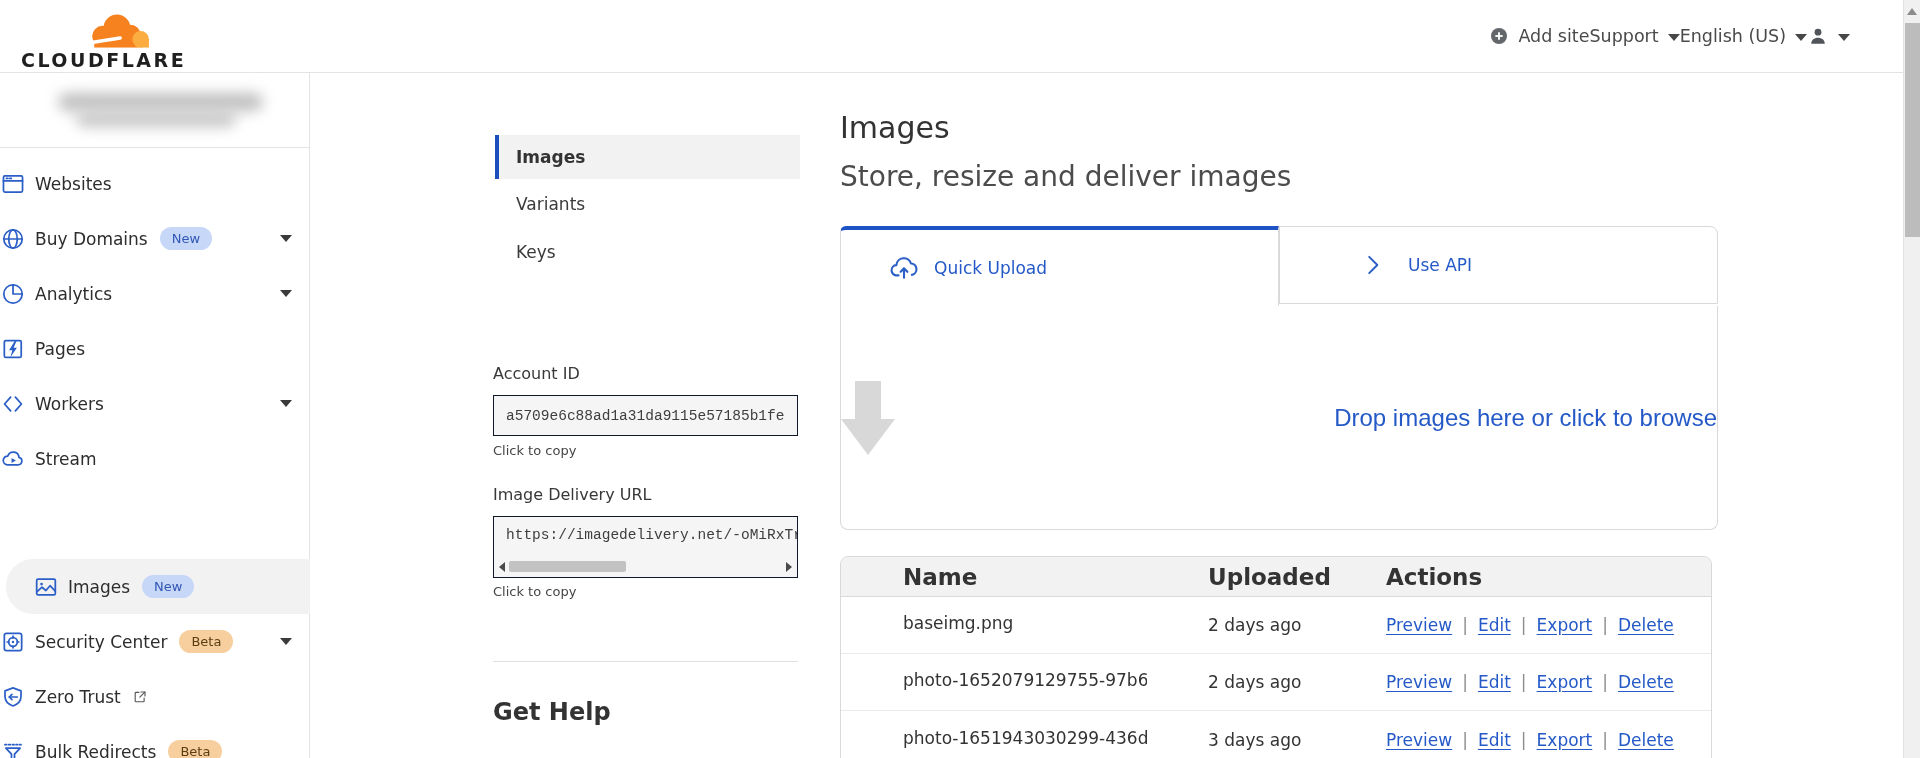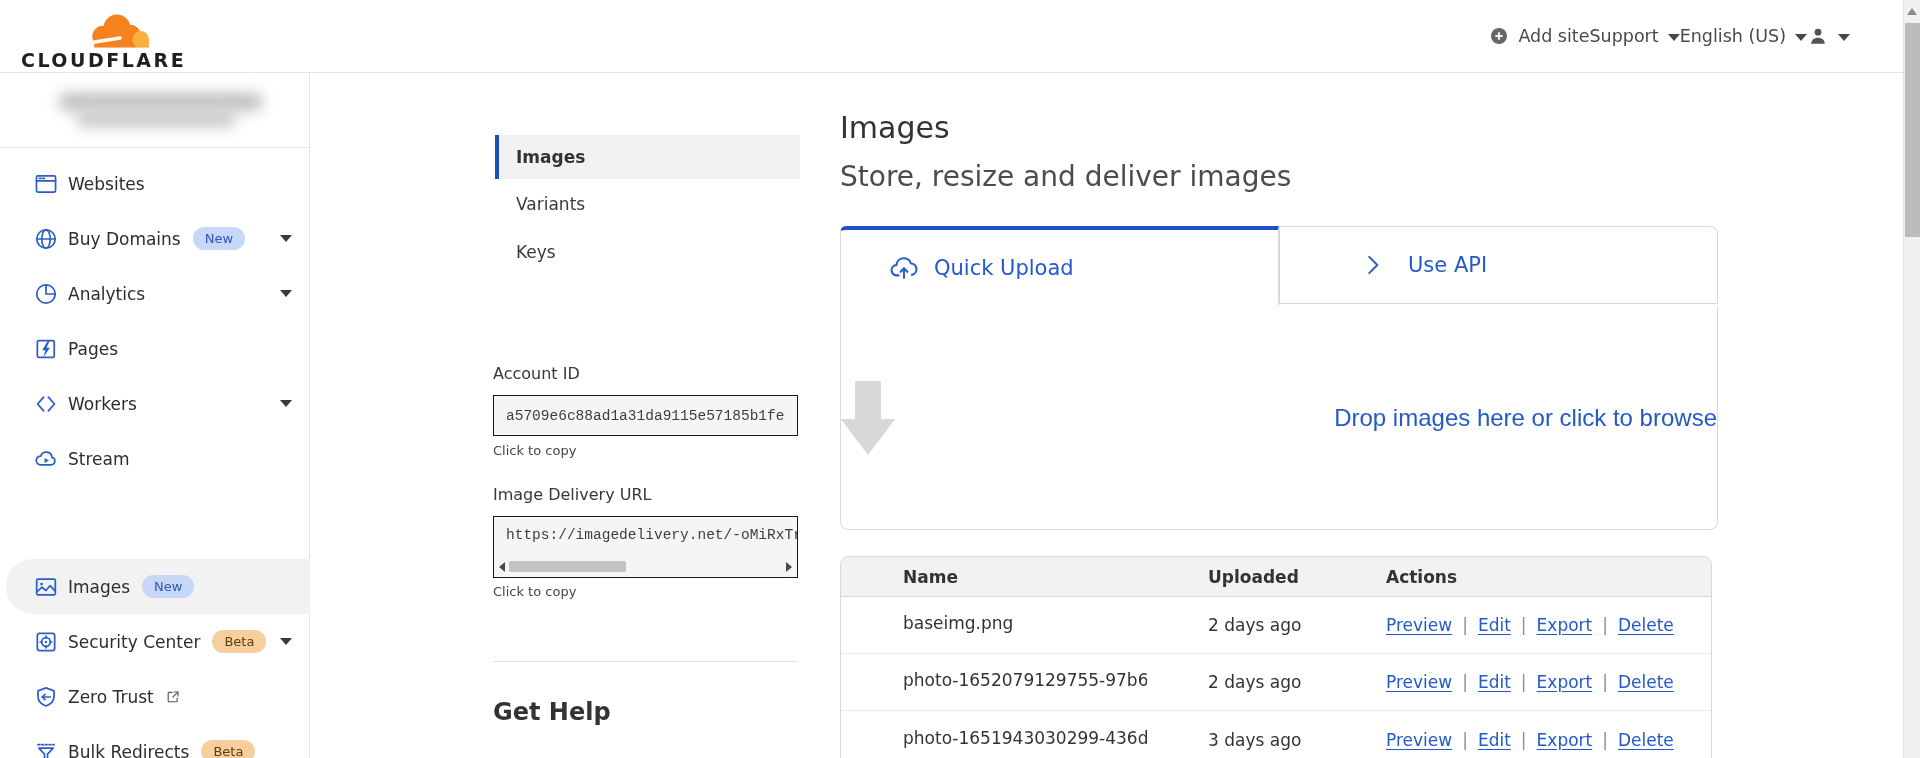--- a/index.html
+++ b/index.html
@@ -16,21 +16,21 @@
   .hdr-item { display:flex; align-items:center; gap:9px; font-size:17.5px; color:#4a4a4a; cursor:pointer; }
   .caret { width:0; height:0; border-left:6px solid transparent; border-right:6px solid transparent; border-top:7px solid #474747; margin-top:2px; }
 
   
   .sidebar { position:absolute; left:0; top:73px; width:310px; height:685px; background:#fff; border-right:1px solid #e3e3e3; }
   .acct-wrap { position:absolute; left:0; top:0; width:310px; height:74px; }
   .blob1 { position:absolute; left:58px; top:20px; width:205px; height:18px; background:#bfbfbf; border-radius:10px; filter:blur(7px); }
   .blob2 { position:absolute; left:76px; top:38px; width:160px; height:16px; background:#c7c7c7; border-radius:9px; filter:blur(7px); }
   .acct-divider { position:absolute; left:0; top:74px; width:310px; height:1px; background:#e3e3e3; }
   .snav { position:absolute; left:0; top:83px; width:310px; }
-  .side-item { position:absolute; left:0; width:310px; height:55px; display:flex; align-items:center; padding-left:33px; cursor:pointer; }
+  .side-item { position:absolute; left:0; width:310px; height:55px; display:flex; align-items:center; cursor:pointer; }
   .side-item.selected { left:6px; width:304px; padding-left:27px; background:#f2f2f2; border-radius:27px 0 0 27px; }
   .side-item .icn { width:26px; height:26px; flex:0 0 26px; }
   .side-label { margin-left:9px; font-size:17px; color:#2d2d2d; }
   .badge { margin-left:12px; font-size:13px; padding:3px 12px; border-radius:13px; line-height:17px; }
   .badge.new { background:#c7d7f8; color:#3157b5; }
   .badge.beta { background:#f7cf9e; color:#5b3e14; }
   .side-caret { position:absolute; right:18px; width:0; height:0; border-left:6px solid transparent; border-right:6px solid transparent; border-top:7px solid #3a3a3a; }
   .ext { margin-left:11px; stroke:#555; fill:none; stroke-width:1.7; stroke-linecap:round; stroke-linejoin:round; }
 
   .icn { stroke:#2b5fc7; fill:none; stroke-width:1.6; stroke-linecap:round; stroke-linejoin:round; }
@@ -55,31 +55,31 @@
   .harrow-r { position:absolute; right:5px; top:3px; width:0; height:0; border-top:5px solid transparent; border-bottom:5px solid transparent; border-left:6px solid #4a4a4a; }
   .hint { position:absolute; left:493px; font-size:13px; color:#454545; cursor:pointer; }
   .mid-divider { position:absolute; left:493px; top:661px; width:305px; height:1px; background:#e0e0e0; }
   .gethelp-title { position:absolute; left:493px; top:698px; font-size:24px; font-weight:bold; color:#333; }
 
   
   .page-title { position:absolute; left:840px; top:110px; font-size:30px; font-weight:400; color:#333; }
   .page-sub { position:absolute; left:840px; top:160px; font-size:28px; color:#4c4c4c; }
 
   .tab { position:absolute; display:flex; align-items:center; background:#fff; cursor:pointer; }
-  .tab-label { font-size:21px; color:#2459c7; }
+  .tab-label { font-size:17px; color:#2459c7; }
   .tab1 { left:840px; top:226px; width:439px; height:80px; border-top:4px solid #1e53c5; border-left:1px solid #d9d9d9; border-right:1px solid #d9d9d9; border-top-left-radius:6px; padding-left:48px; gap:15px; z-index:2; }
   .tab2 { left:1279px; top:226px; width:439px; height:78px; border:1px solid #d9d9d9; border-top-right-radius:8px; padding-left:80px; gap:22px; }
   .tabicn { stroke:#2b5fc7; fill:none; stroke-width:1.7; stroke-linecap:round; stroke-linejoin:round; }
 
   .dropzone { position:absolute; left:840px; top:306px; width:878px; height:224px; border-left:1px solid #d9d9d9; border-right:1px solid #d9d9d9; border-bottom:1px solid #d9d9d9; border-radius:0 0 8px 8px; display:flex; align-items:center; justify-content:space-between; gap:30px; cursor:pointer; }
   .drop-text { font-family:"Liberation Sans",sans-serif; font-size:24px; color:#2459c7; }
 
   .table { position:absolute; left:840px; top:556px; width:872px; height:213px; border:1px solid #d9d9d9; border-radius:8px 8px 0 0; overflow:hidden; background:#fff; }
   .trow { display:grid; grid-template-columns:367px 178px 1fr; align-items:center; }
-  .thead { height:40px; background:#f2f2f2; border-bottom:1px solid #d9d9d9; font-size:17px; font-weight:bold; color:#333; }
+  .thead { height:40px; background:#f2f2f2; border-bottom:1px solid #d9d9d9; font-size:23px; font-weight:bold; color:#333; }
   .tbody-row { height:57px; font-size:17px; color:#333; border-bottom:1px solid #eaeaea; }
   .tbody-row:last-child { height:58px; border-bottom:none; }
   .cell-name { padding-left:62px; white-space:nowrap; overflow:hidden; max-width:340px; }
   .cell-name span { display:inline-block; max-width:244px; overflow:hidden; white-space:nowrap; }
   .actions a { color:#2459c7; text-decoration:underline; text-underline-offset:3px; cursor:pointer; }
   .actions .pipe { color:#8d8d8d; margin:0 10px; }
 
   
   .vscroll { position:absolute; right:0; top:0; width:17px; height:758px; background:#f0f0f0; border-left:1px solid #e2e2e2; }
   .vscroll .up { position:absolute; left:3px; top:8px; width:0; height:0; border-left:5.5px solid transparent; border-right:5.5px solid transparent; border-bottom:7px solid #8c8c8c; }

